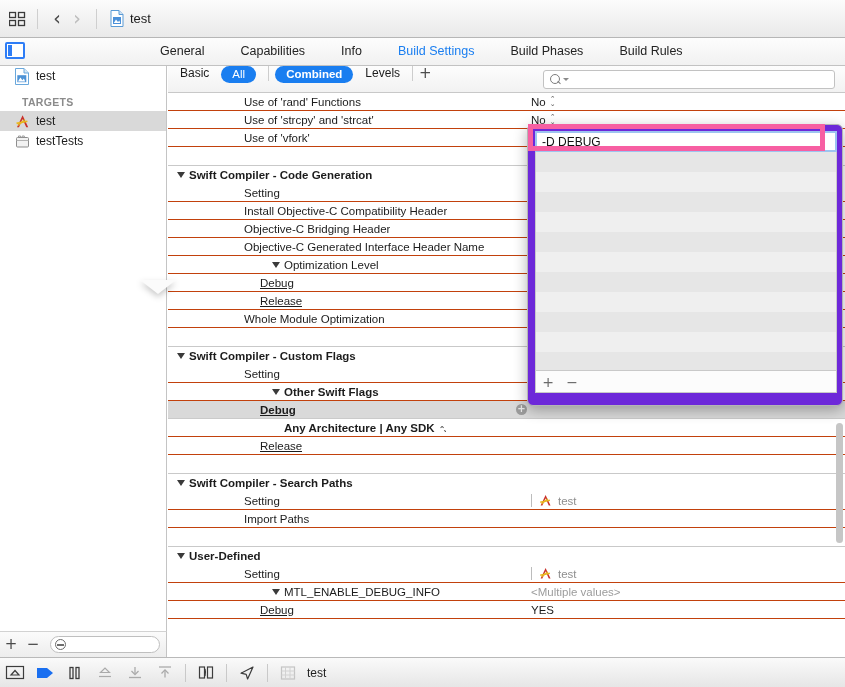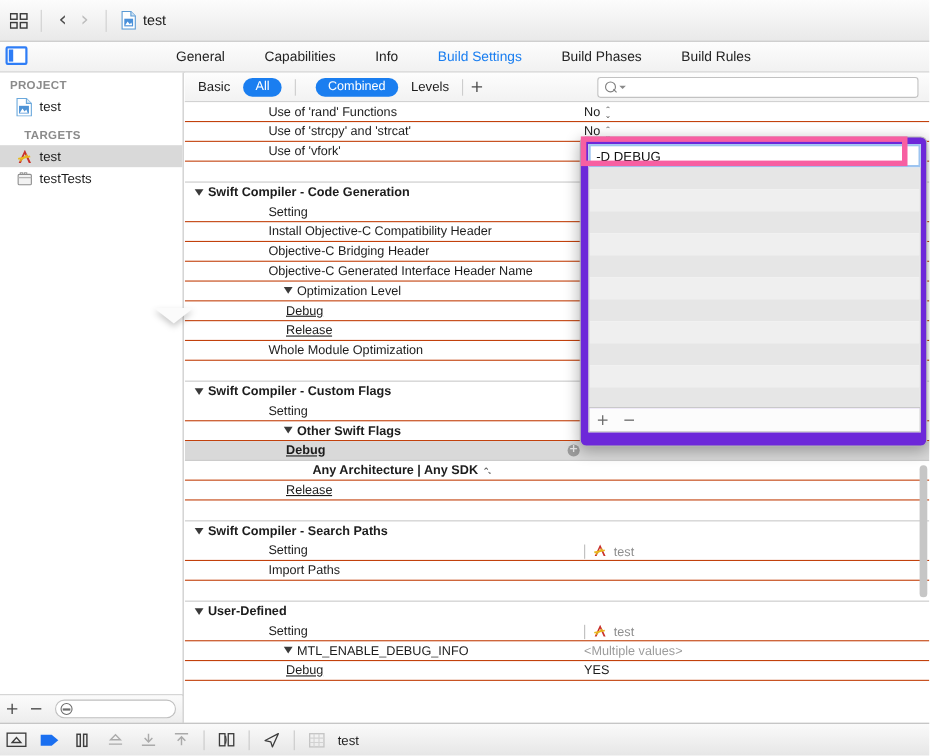--- a/index.html
+++ b/index.html
@@ -93,21 +93,21 @@
   }
   .sbf-filter .circ::after{
     content:""; position:absolute; left:1.3px; top:4.4px; width:6.4px; height:1.3px; background:#6d6d6d;
   }
 
   
   .bs-toolbar {
     position: absolute; left: 168px; top: 66px; width: 677px; height: 27px;
     background: linear-gradient(#fdfdfd, #f2f2f2);
     border-bottom: 1px solid #c8c8c8;
-    display: flex; align-items: center;
+    display: flex; align-items: flex-start;
   }
   .seg { font-size: 12px; color: #1c1c1c; margin-left: 12px; cursor: default; }
   .seg.pill {
     background: #1a7ef0; color: #fff; border-radius: 9px;
     padding: 2px 11px; line-height: 13px; font-size: 11.5px;
   }
   .seg-div { width: 1px; height: 15px; background: #cdcdcd; margin: 0 6px 0 12px; }
   .plus-btn {
     margin-left: 12px; font-size: 15px; color: #4d4d4d; line-height: 1;
     font-family: "DejaVu Sans", sans-serif;
@@ -141,40 +141,40 @@
     position: relative; height: 18px; display: flex; align-items: center;
     border-bottom: 1px solid #c2410c;
   }
   .row.spacer { border-bottom: none; height: 18px; }
   .row.hl { background: #d9d9d9; border-bottom: 1px solid #cacaca; }
   .row .name {
     font-size: 11.5px; color: #1c1c1c; white-space: nowrap; overflow: hidden;
   }
   .row .val {
     position: absolute; left: 363px; font-size: 11.5px; color: #1c1c1c;
-    display: flex; align-items: flex-end; white-space: nowrap;
+    display: flex; align-items: center; white-space: nowrap;
   }
   .row .val.muted { color: #9c9c9c; }
   .stepper {
     display: inline-block; margin-left: 4px; font-size: 9px; line-height: 9px;
     color: #555; font-family: "DejaVu Sans", sans-serif;
   }
   .grouphdr {
     font-weight: bold; font-size: 11.5px; color: #1c1c1c;
     border-top: 1px solid #c9c9c9; border-bottom: none; height: 19px;
     padding-left: 9px;
   }
   .disc {
     display: inline-block; width: 0; height: 0; margin-right: 4px;
     border-left: 4.5px solid transparent; border-right: 4.5px solid transparent;
     border-top: 6px solid #3a3a3a; vertical-align: middle;
   }
   .setting-lbl { color: #9a9a9a; }
   .i1 { padding-left: 76px; }
-  .i2 { padding-left: 43px; margin-left: 47px; }
+  .i2 { padding-left: 104px; }
   .i3 { padding-left: 92px; text-decoration: underline; }
   .i4 { padding-left: 116px; }
   .bold { font-weight: bold; }
   .tgt-bar { width: 1px; height: 13px; background: #bcbcbc; margin-right: 6px; }
   .tgt-ico { width: 15px; height: 15px; margin-right: 5px; }
   .tgt-ico svg { display: block; }
   .tgt-name { color: #8e8e8e; font-size: 11.5px; }
   .plus-circle {
     position: absolute; left: 348px; width: 11px; height: 11px; border-radius: 50%;
     background: #9b9b9b; color: #e8e8e8; font-size: 10px; line-height: 10px;
@@ -277,21 +277,20 @@
       <div class="tab">General</div>
       <div class="tab">Capabilities</div>
       <div class="tab">Info</div>
       <div class="tab active">Build Settings</div>
       <div class="tab">Build Phases</div>
       <div class="tab">Build Rules</div>
     </div>
   </div>
 
   <div class="sidebar">
-    <div class="sb-head">PROJECT</div>
     <div class="sb-item">
       <span class="sb-ico">
         <svg width="16" height="17" viewBox="0 0 16 17">
           <path d="M1.5 0.5 H10 L14.5 5 V16.5 H1.5 Z" fill="#ffffff" stroke="#6aa8dc" stroke-width="1"></path>
           <path d="M10 0.5 V5 H14.5" fill="#d5e7f7" stroke="#6aa8dc" stroke-width="1"></path>
           <rect x="3.3" y="7.2" width="9" height="7" fill="#4e93d6"></rect>
           <path d="M4 13.6 L6.4 9.6 L8.4 12.3 L9.9 10.5 L11.2 13.6 Z" fill="#ffffff"></path>
         </svg>
       </span>
       <span>test</span>
@@ -325,21 +324,21 @@
     <div class="sbf-btn">−</div>
     <div class="sbf-filter">
       <span class="circ"></span>
     </div>
   </div>
 
   <div class="bs-toolbar">
     <div class="seg">Basic</div>
     <div class="seg pill">All</div>
     <div class="seg-div"></div>
-    <div class="seg pill" style="margin-left:12px;">Combined</div>
+    <div class="seg pill" style="margin-left:0;font-weight:bold;">Combined</div>
     <div class="seg">Levels</div>
     <div class="seg-div"></div>
     <div class="plus-btn" style="margin-left:0;">+</div>
     <div class="search-field" placeholder="">
       <span class="mag"></span>
       <span class="mag-caret"></span>
     </div>
   </div>
 
   <div class="bs-table">

